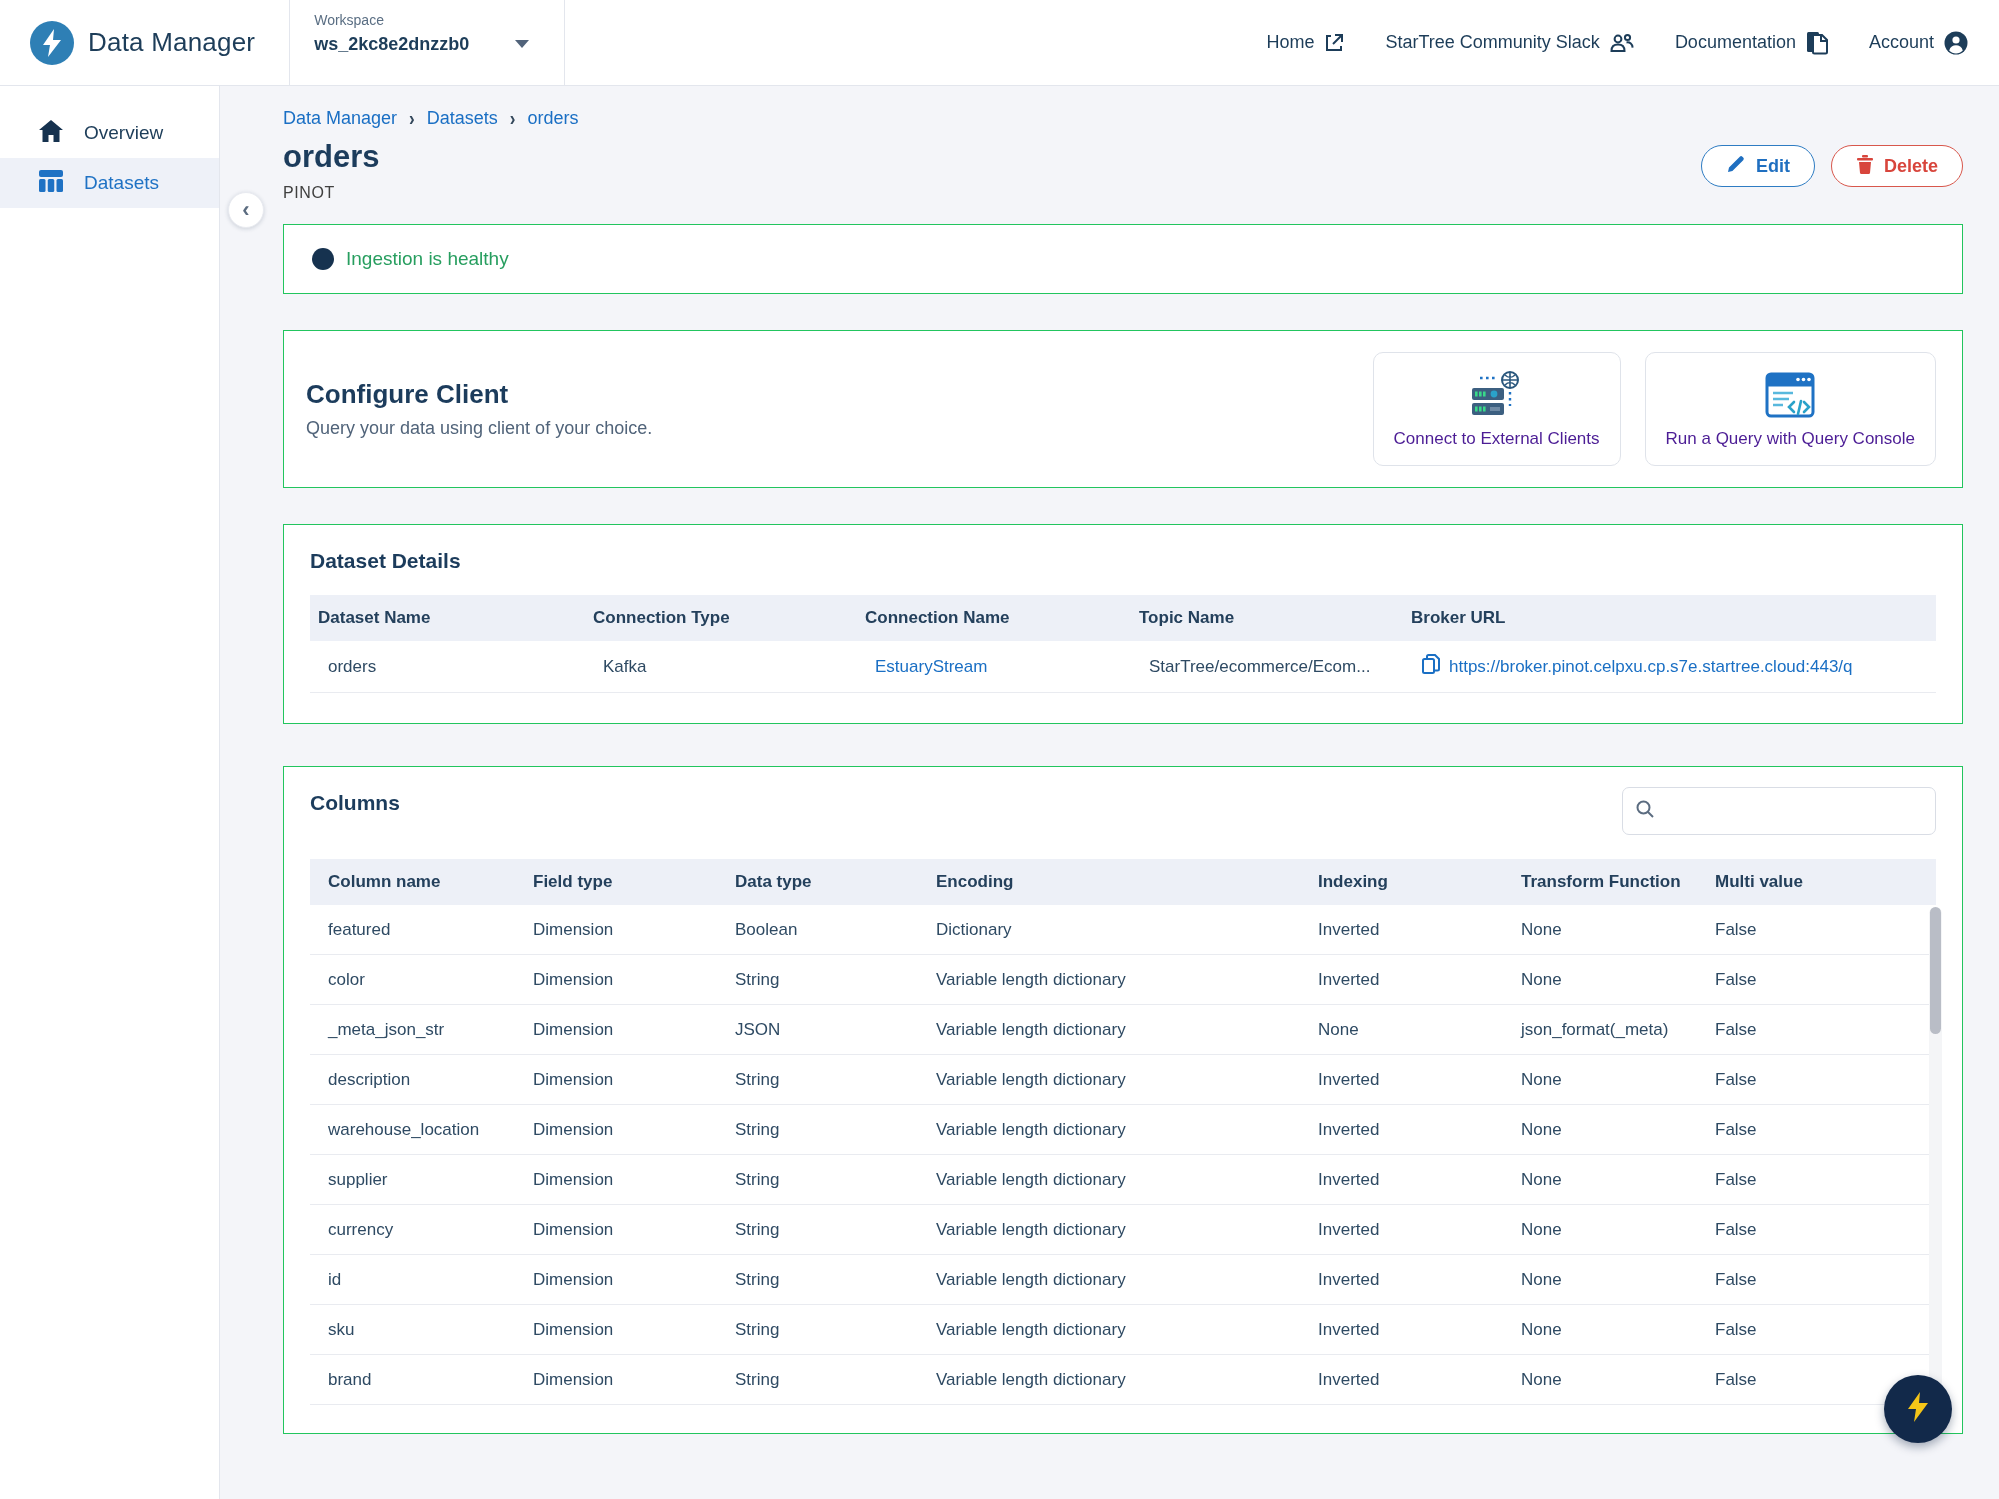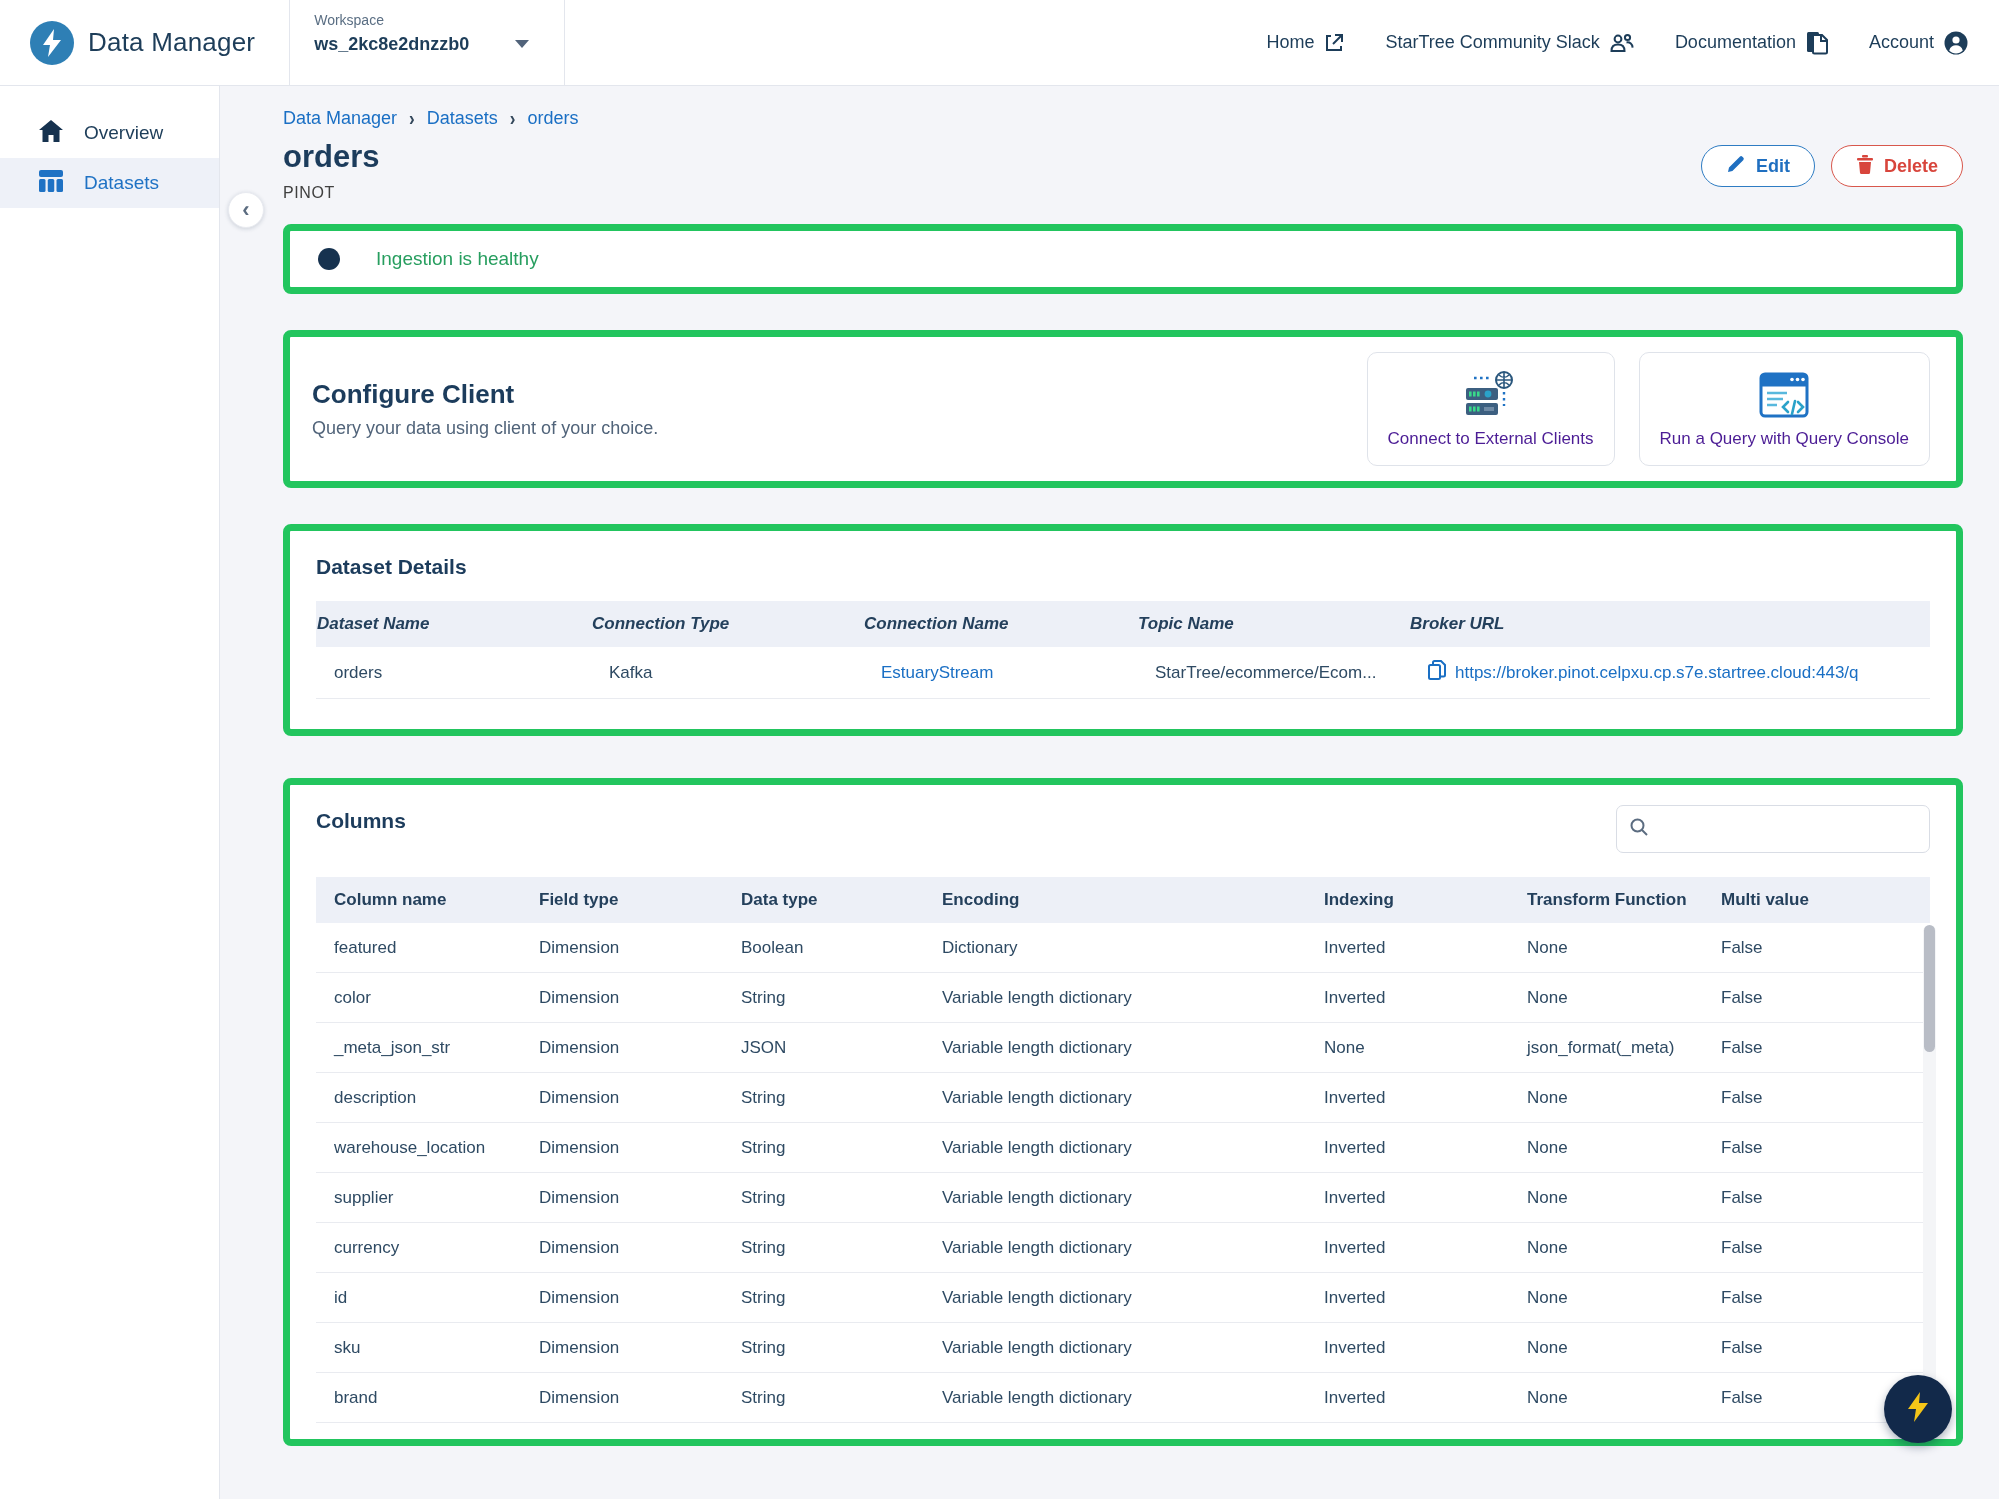--- a/index.html
+++ b/index.html
@@ -39,21 +39,21 @@
   .crumb-sep { color:#33475b; font-size:17px; font-weight:700; transform:scaleY(1.15); }
   .title-row { display:flex; align-items:flex-start; justify-content:space-between; margin-top:10px; }
   .page-title { font-size:31px; font-weight:700; color:#1c3c5c; }
   .page-subtitle { font-size:16px; color:#404040; letter-spacing:.6px; margin-top:9px; }
   .action-btns { display:flex; gap:16px; margin-top:6px; }
   .btn { display:flex; align-items:center; gap:10px; height:42px; padding:8px 24px; border-radius:21px;
          background:#fff; font-size:18px; font-weight:600; cursor:pointer; }
   .btn-edit { border:1.5px solid #2e7cc3; color:#1f6fc0; }
   .btn-delete { border:1.5px solid #d8574c; color:#d8453c; }
 
-  .card { background:#fff; border:7px solid #22c55e; border-radius:8px;gap:24px; }
+  .card { background:#fff; border:1px solid #22c55e; border-radius:0; }
 
   
   .status-banner { margin-top:22px; height:70px; display:flex; align-items:center; padding:0 28px; }
   .status-dot { width:22px; height:22px; border-radius:50%; background:#16324f; margin-right:12px; flex:none; }
   .status-text { font-size:19px; font-weight:500; color:#279e5f; }
 
   
   .configure { margin-top:36px; height:158px; display:flex; align-items:center; padding:0 26px 0 22px; }
   .configure-text { }
   .configure-title { font-size:26px; font-weight:600; color:#1c3c5c; }
@@ -63,21 +63,21 @@
                display:flex; flex-direction:column; align-items:center; justify-content:space-between; cursor:pointer; }
   .mini-card .mini-label { font-size:17px; font-weight:500; color:#4c1d95; padding-bottom:16px; white-space:nowrap; }
   .mini-icon { height:58px; display:flex; align-items:center; justify-content:center; }
 
   
   .details { margin-top:36px; padding:24px 26px 30px 26px; }
   .section-title { font-size:21px; font-weight:600; color:#1c3c5c; }
   .d-table { margin-top:22px; }
   .d-head, .d-row { display:grid; grid-template-columns:275px 272px 274px 272px 1fr; align-items:center; }
   .d-head { background:#edf0f7; height:46px; font-weight:600; font-size:17px; color:#24405c; }
-  .d-head > div { padding-left:1px;font-style:italic; }
+  .d-head > div { padding-left:8px; }
   .d-row { height:52px; border-bottom:1px solid #e9ebf0; font-size:17px; color:#2e4a63; }
   .d-row > div { padding-left:18px; overflow:hidden; white-space:nowrap; }
   .link-blue { color:#1a6fc4; cursor:pointer; }
   .broker-cell { display:flex; align-items:center; gap:8px; }
   .broker-link { color:#1a6fc4; cursor:pointer; overflow:hidden; white-space:nowrap; text-overflow:clip; }
 
   
   .columns-card { margin-top:42px; height:668px; padding:24px 26px 0 26px; position:relative; }
   .columns-head-row { display:flex; align-items:flex-start; justify-content:space-between; }
   .search-box { width:314px; height:48px; border:1px solid #d9dde5; border-radius:7px; display:flex; align-items:center;

